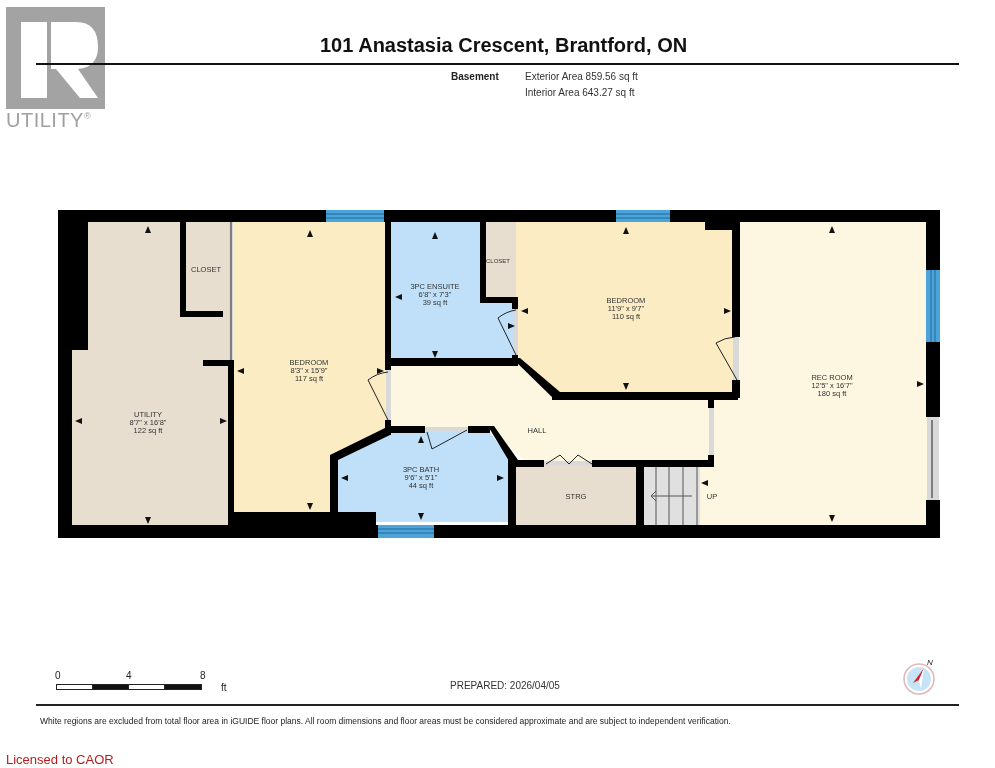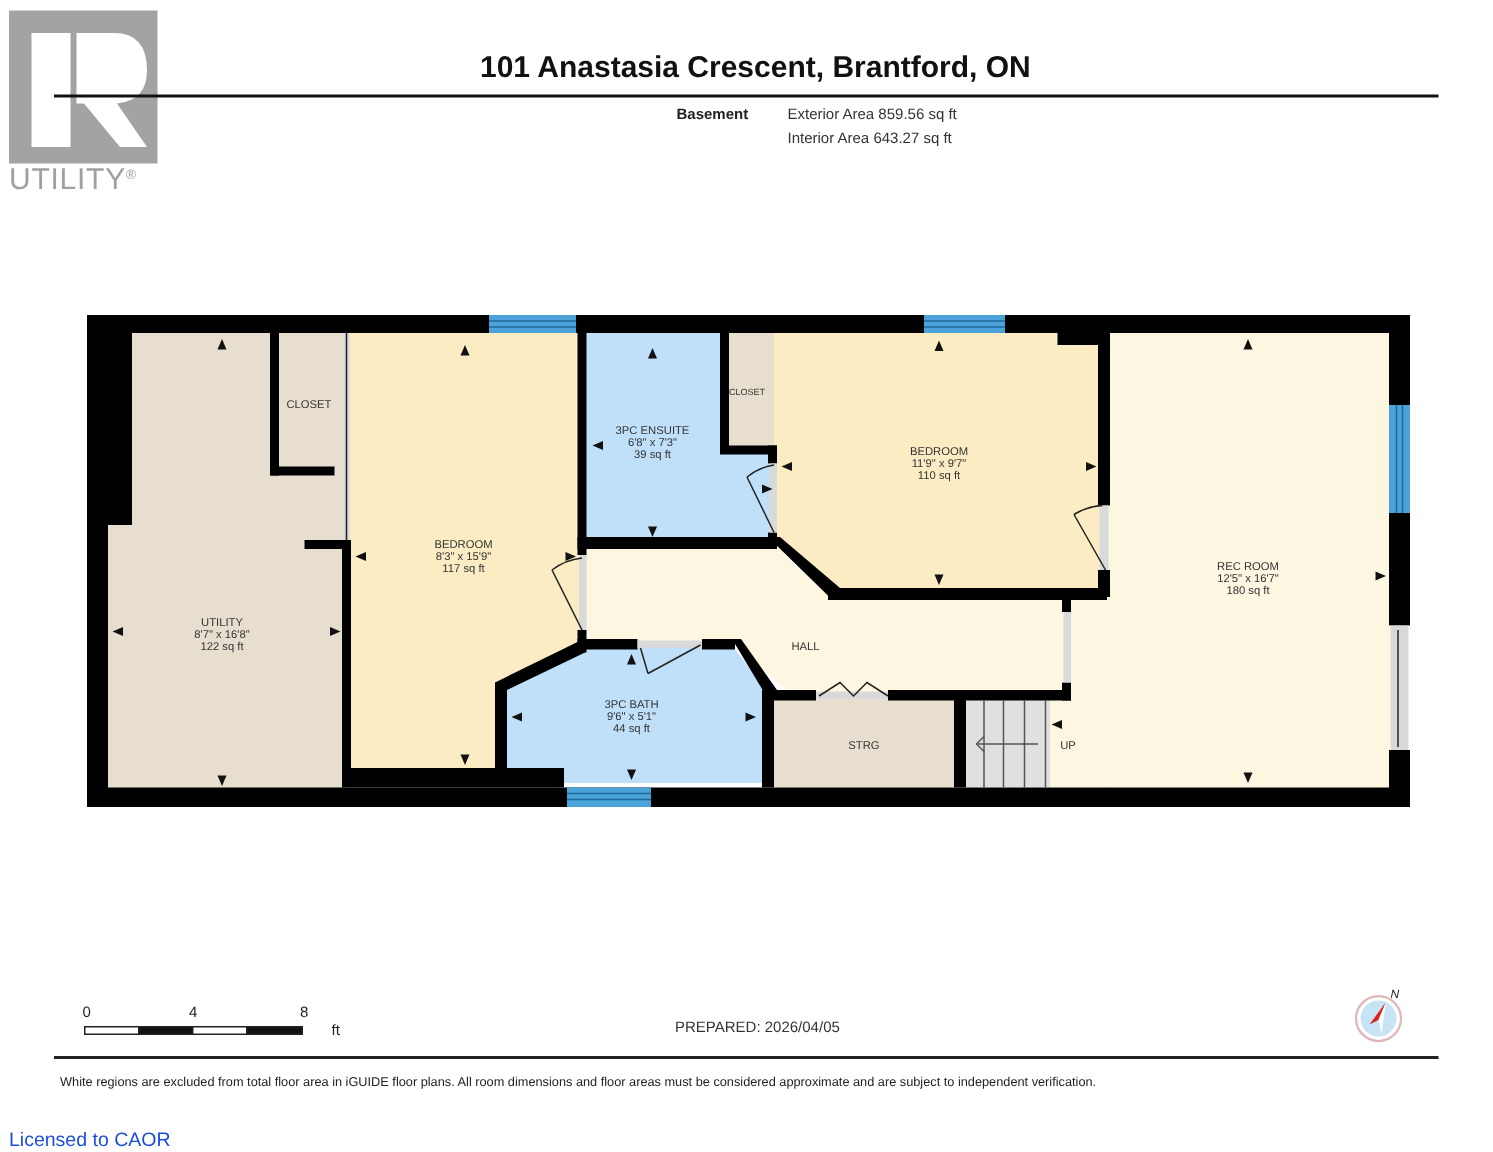--- a/index.html
+++ b/index.html
@@ -13,21 +13,21 @@
   .area-line { position:absolute; left:525px; font-size:10px; color:#333; white-space:nowrap; }
   .plan { position:absolute; left:0; top:0; }
   .room-label { font-family:"Liberation Sans", sans-serif; fill:#333; }
   .scale { position:absolute; left:55px; top:670px; }
   .scale-num { position:absolute; top:0; font-size:10px; color:#222; }
   .scale-bar { position:absolute; top:14px; height:4px; border:1px solid #222; }
   .prepared { position:absolute; left:450px; top:680px; font-size:10px; color:#333; white-space:nowrap; }
   .compass { position:absolute; left:902px; top:655px; }
   .bottom-rule { position:absolute; left:36px; top:704px; width:923px; height:2px; background:#222; }
   .disclaimer { position:absolute; left:40px; top:716px; font-size:8.5px; color:#222; white-space:nowrap; }
-  .license { position:absolute; left:6px; top:752px; font-size:13px; color:#1d4ed8; }
+  .license { position:absolute; left:6px; top:752px; font-size:13px; color:#b91c1c; }
 </style>
 </head>
 <body>
 
 <div class="logo">
   <svg width="99" height="102" viewBox="0 0 99 102">
     <rect x="15" y="15" width="26" height="76" fill="#fff"></rect>
     <path d="M45 15 H70 Q92 15 92 40 Q92 60 72 62 L92 91 H74 L50 62 H45 Z" fill="#fff"></path>
     <path d="M45 15 V62 L70 91 H92 L66 62 Q80 55 80 38 Q80 22 66 20 Z" fill="#a3a3a3" opacity="0"></path>
     <rect x="45" y="15" width="0" height="0"></rect>

